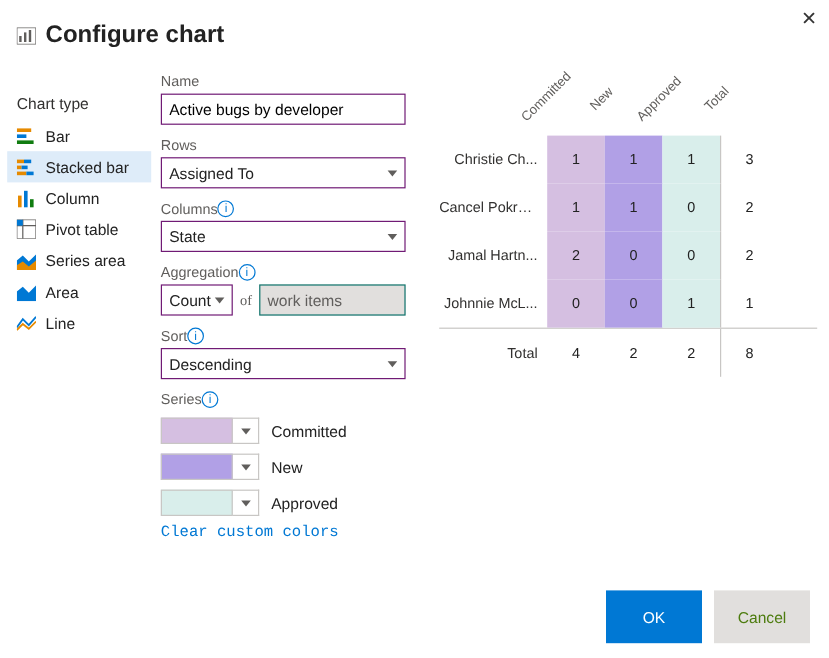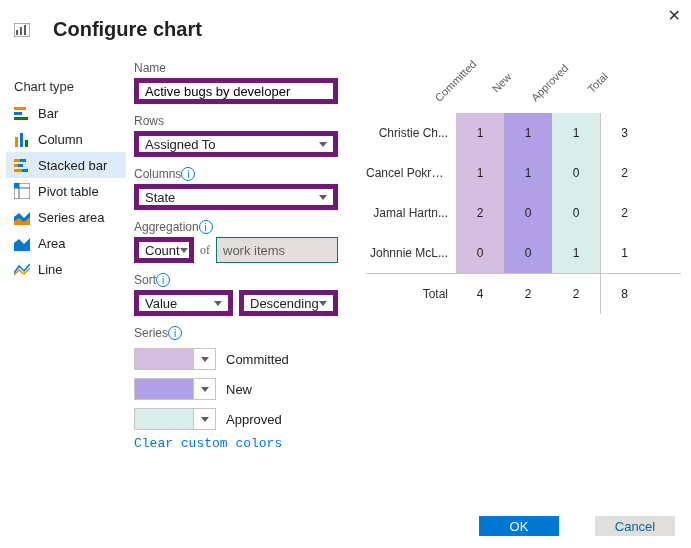--- a/index.html
+++ b/index.html
@@ -1,30 +1,30 @@
 <!DOCTYPE html>
 <html><head>
 <meta charset="utf-8">
 <style>
 * { box-sizing: border-box; font-family: "Segoe UI", sans-serif; }
 body { margin: 0; width: 691px; height: 548px; background: #fff; color: #222; position: relative; font-size: 13px; }
 .close { position: absolute; top: 6px; right: 10px; font-size: 16px; cursor: pointer; color: #333; }
-.header { display: flex; align-items: center; gap: 23px; padding: 18px 10px 10px 14px; }
+.header { display: flex; align-items: center; gap: 8px; padding: 18px 10px 10px 14px; }
 .header .ic { width: 16px; height: 14px; }
 .header h1 { font-size: 20px; font-weight: 600; margin: 0; }
 .main { display: flex; padding: 0 10px 0 6px; }
 .sidebar { width: 120px; padding-top: 28px; }
 .side-title { font-size: 13px; color: #323130; padding-left: 8px; margin-bottom: 6px; }
 .chart-item { display: flex; align-items: center; gap: 8px; padding: 5px 8px; cursor: pointer; font-size: 13px; }
 .chart-item.sel { background: #deecf9; }
 .chart-item svg { width: 16px; height: 16px; flex-shrink: 0; }
 .form { width: 220px; padding: 0 8px; }
 .lbl { display: flex; align-items: center; justify-content: flex-start; font-size: 12px; color: #605e5c; margin-top: 10px; margin-bottom: 3px; }
 .info { width: 14px; height: 14px; border: 1px solid #0078d4; border-radius: 50%; color: #0078d4; font-size: 10px; display: inline-flex; align-items: center; justify-content: center; cursor: default; }
-.field, .sel-field, input.txt { width: 100%; height: 26px; border: 5px solid #701a75; padding: 0 6px; font-size: 13px; background: #fff; }
+.field, .sel-field, input.txt { width: 100%; height: 26px; border: 1px solid #701a75; padding: 0 6px; font-size: 13px; background: #fff; }
 .sel-field { display: flex; align-items: center; justify-content: space-between; cursor: pointer; }
 .chev { width: 0; height: 0; border-left: 4px solid transparent; border-right: 4px solid transparent; border-top: 5px solid #605e5c; }
 .agg-row { display: flex; align-items: center; gap: 6px; }
 .agg-row .sel-field { width: 60px; }
 .agg-row .of { font-size: 12px; color: #605e5c; font-family: Liberation Serif, serif; }
 .agg-row .wi { flex: 1; height: 26px; background: #e1dfdd; border: 1px solid #0f766e; padding: 0 6px; display: flex; align-items: center; color: #605e5c; font-size: 13px; }
 .sort-row { display: flex; gap: 6px; }
 .sort-row .sel-field { flex: 1; }
 .series-row { display: flex; align-items: center; gap: 10px; margin-top: 8px; }
 .swatch { display: flex; align-items: center; }
@@ -34,23 +34,23 @@
 .preview { flex: 1; padding: 6px 0 0 20px; position: relative; }
 .pivot { position: relative; }
 .col-headers { display: flex; margin-left: 90px; height: 56px; }
 .col-h { width: 48px; text-align: center; font-size: 11px; color: #605e5c; transform: rotate(-45deg); transform-origin: left bottom; position: relative; top: 22px; left: 16px; white-space: nowrap; }
 .prow { display: flex; align-items: center; height: 40px; }
 .rlabel { width: 90px; font-size: 12px; color: #323130; text-align: right; padding-right: 8px; white-space: nowrap; overflow: hidden; text-overflow: ellipsis; }
 .cell { width: 48px; height: 40px; display: flex; align-items: center; justify-content: center; font-size: 12px; }
 .tot-row { border-top: 1px solid #c8c6c4; }
 .tot-col { border-left: 1px solid #c8c6c4; }
 .footer { position: absolute; bottom: 12px; right: 16px; display: flex; gap: 10px; }
-.btn { width: 80px; height: 20px; border: none; font-size: 13px; cursor: pointer; margin-left: 26px; }
+.btn { width: 80px; height: 44px; border: none; font-size: 13px; cursor: pointer; }
 .btn.ok { background: #0078d4; color: #fff; }
-.btn.cancel { background: #e1dfdd; color: #0369a1; }
+.btn.cancel { background: #e1dfdd; color: #4d7c0f; }
 </style>
 </head>
 <body>
 
 <div class="close">✕</div>
 
 <div class="header">
   <svg class="ic" viewBox="0 0 16 14">
       <rect x="0" y="0" width="16" height="14" fill="none" stroke="#605e5c"></rect>
       <rect x="2" y="7" width="2" height="5" fill="#605e5c"></rect>
@@ -65,41 +65,41 @@
     <div class="side-title">Chart type</div>
 
     <div class="chart-item">
       <svg viewBox="0 0 16 16">
           <rect x="0" y="2" width="12" height="3" fill="#e68a00"></rect>
           <rect x="0" y="7" width="8" height="3" fill="#0078d4"></rect>
           <rect x="0" y="12" width="14" height="3" fill="#107c10"></rect>
         </svg>
       <span>Bar</span>
     </div>
-    <div class="chart-item">
-      <svg viewBox="0 0 16 16">
-          <rect x="1" y="6" width="3" height="10" fill="#e68a00"></rect>
-          <rect x="6" y="2" width="3" height="14" fill="#0078d4"></rect>
-          <rect x="11" y="9" width="3" height="7" fill="#107c10"></rect>
-        </svg>
-      <span>Column</span>
-    </div>
     <div class="chart-item sel">
       <svg viewBox="0 0 16 16">
           <rect x="0" y="2" width="6" height="3" fill="#e68a00"></rect>
           <rect x="6" y="2" width="6" height="3" fill="#0078d4"></rect>
           <rect x="0" y="7" width="4" height="3" fill="#e68a00"></rect>
           <rect x="4" y="7" width="5" height="3" fill="#0078d4"></rect>
           <rect x="0" y="12" width="8" height="3" fill="#e68a00"></rect>
           <rect x="8" y="12" width="6" height="3" fill="#0078d4"></rect>
         </svg>
       <span>Stacked bar</span>
     </div>
     <div class="chart-item">
       <svg viewBox="0 0 16 16">
+          <rect x="1" y="6" width="3" height="10" fill="#e68a00"></rect>
+          <rect x="6" y="2" width="3" height="14" fill="#0078d4"></rect>
+          <rect x="11" y="9" width="3" height="7" fill="#107c10"></rect>
+        </svg>
+      <span>Column</span>
+    </div>
+    <div class="chart-item">
+      <svg viewBox="0 0 16 16">
           <rect x="0" y="0" width="16" height="16" fill="none" stroke="#605e5c"></rect>
           <line x1="0" y1="5" x2="16" y2="5" stroke="#605e5c"></line>
           <line x1="5" y1="0" x2="5" y2="16" stroke="#605e5c"></line>
           <rect x="0" y="0" width="5" height="5" fill="#0078d4"></rect>
         </svg>
       <span>Pivot table</span>
     </div>
     <div class="chart-item">
       <svg viewBox="0 0 16 16">
           <path d="M0 16 L0 8 L5 4 L10 9 L16 3 L16 16 Z" fill="#0078d4"></path>
@@ -158,24 +158,20 @@
       <div class="wi">
           <span>work items</span>
         </div>
     </div>
 
     <div class="lbl">
         <span>Sort</span>
         <span class="info">i</span>
       </div>
     <div class="sort-row">
-      <div class="sel-field">
-        <span>Value</span>
-        <span class="chev"></span>
-      </div>
       <div class="sel-field">
         <span>Descending</span>
         <span class="chev"></span>
       </div>
     </div>
 
     <div class="lbl">
         <span>Series</span>
         <span class="info">i</span>
       </div>

